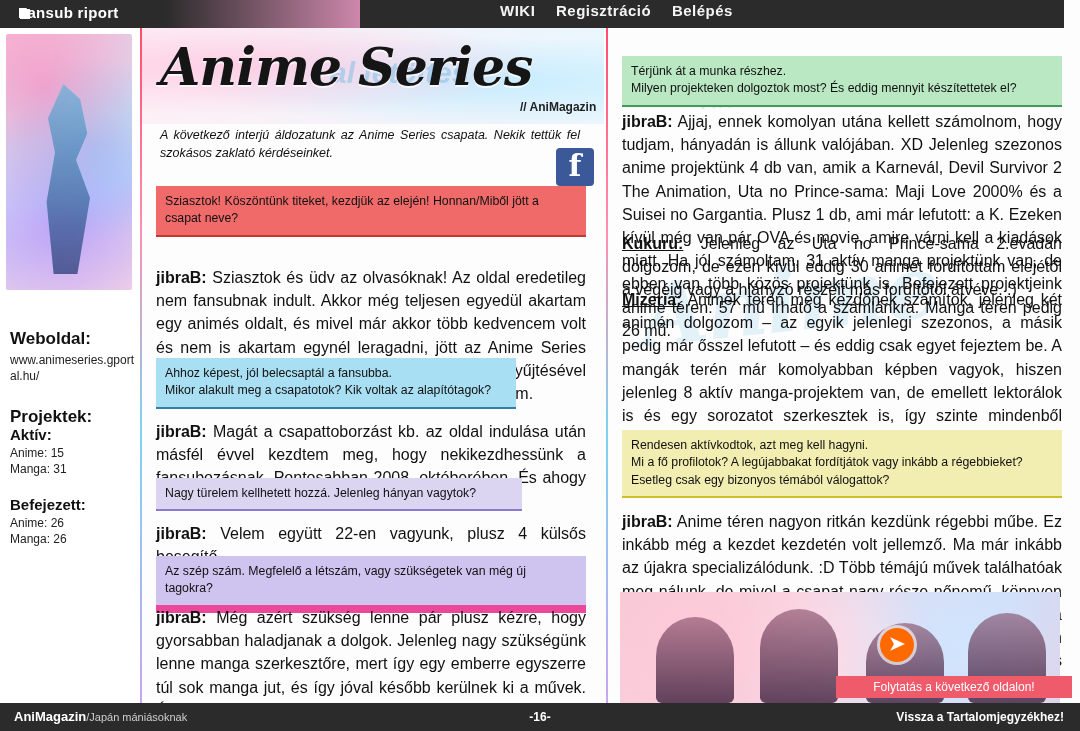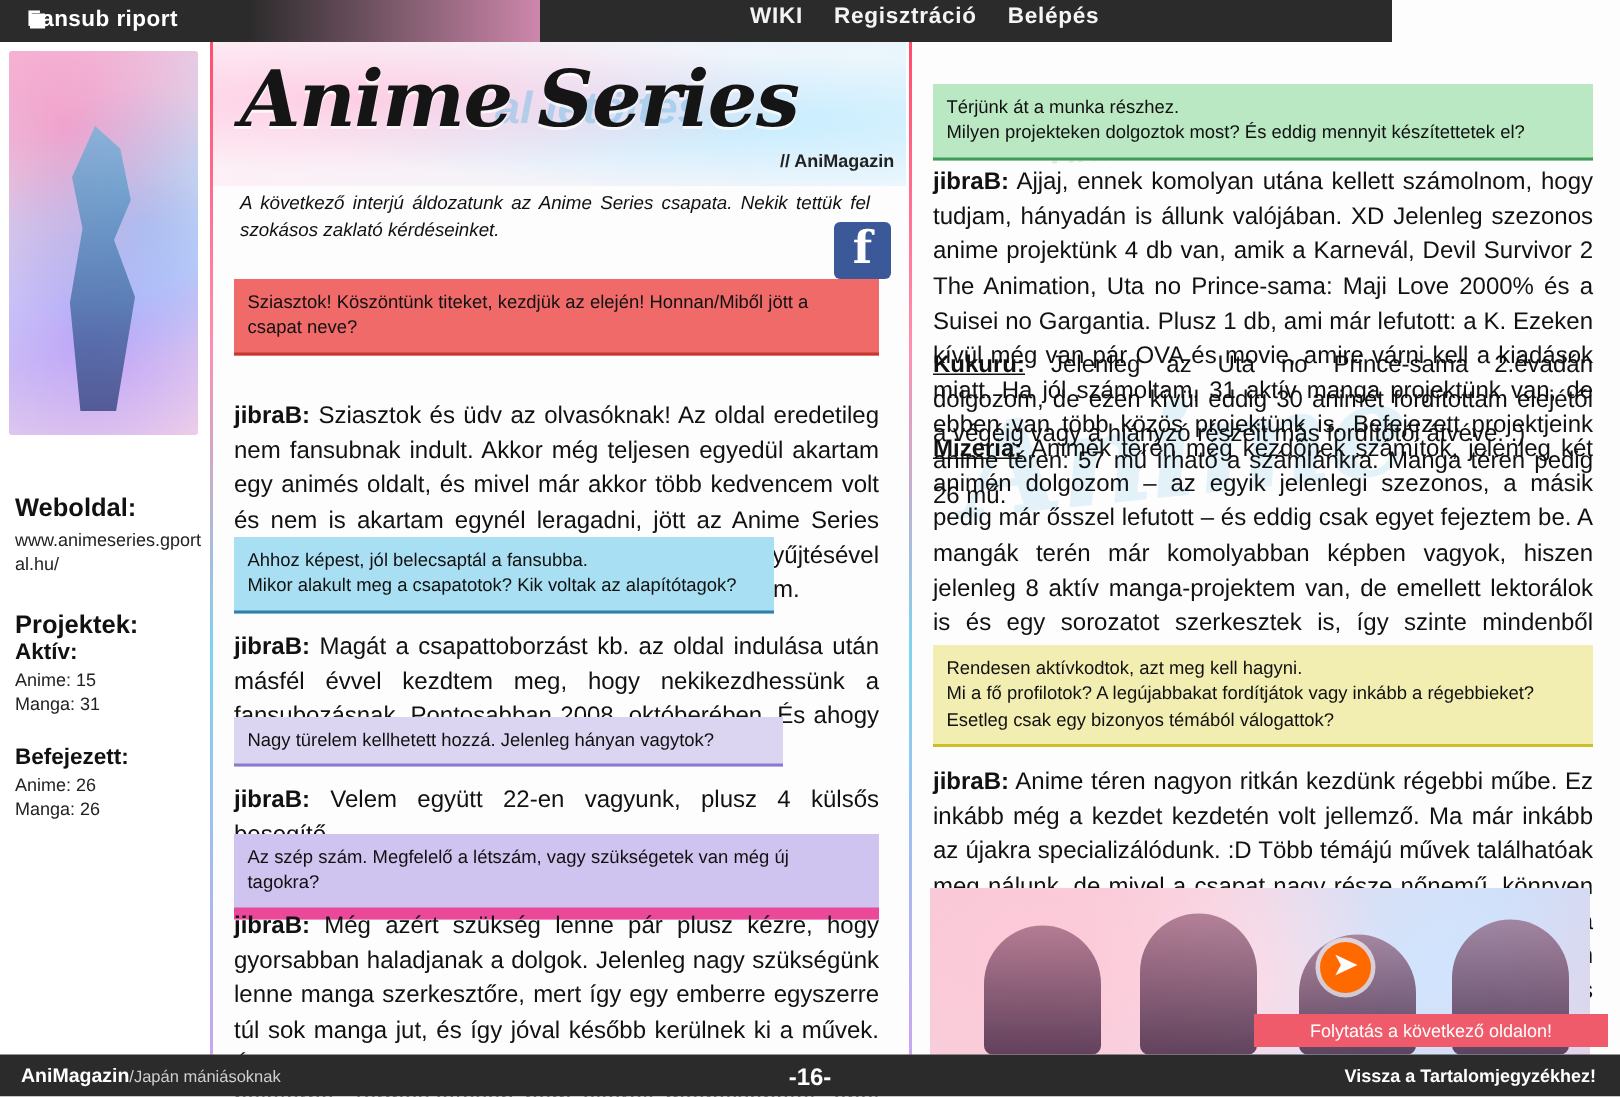--- a/index.html
+++ b/index.html
@@ -11,21 +11,21 @@
     overflow: hidden;
     position: relative;
   }
   .page {
     position: absolute; left: 0; top: 0; width: 1080px; height: 731px;
     background: #fdfdfd;
   }
 
   
   .topbar {
-    position: absolute; left: 0; top: 0; width: 928px; height: 28px;
+    position: absolute; left: 0; top: 0; width: 1064px; height: 28px;
     background: #2b2b2b;
   }
   .topbar-title {
     position: absolute; left: 18px; top: 4px;
     color: #ffffff; font-size: 15px; font-weight: bold; letter-spacing: .3px;
   }
   .topbar-square {
     position: absolute; left: 20px; top: 9px; width: 10px; height: 10px;
     background: #ffffff;
   }
@@ -183,21 +183,21 @@
   }
 
   
   .bottombar {
     position: absolute; left: 0; top: 703px; width: 1080px; height: 28px;
     background: #2b2b2b; color: #fff;
   }
   .bb-left { position: absolute; left: 14px; top: 6px; font-size: 12px; }
   .bb-left b { font-weight: bold; font-size: 13px; }
   .bb-left span { color: #cfcfcf; font-size: 11px; }
-  .bb-center { position: absolute; left: 0; top: 7px; width: 1080px; text-align: center; font-size: 16px; font-weight: bold; }
+  .bb-center { position: absolute; left: 0; top: 7px; width: 1080px; text-align: center; font-size: 12px; font-weight: bold; }
   .bb-right { position: absolute; right: 16px; top: 7px; font-size: 12px; font-weight: bold; }
 </style>
 </head>
 <body>
 
 <div class="page">
 
   <div class="topbar">
     <div class="topbar-fade"></div>
     <div class="topbar-square"></div>

